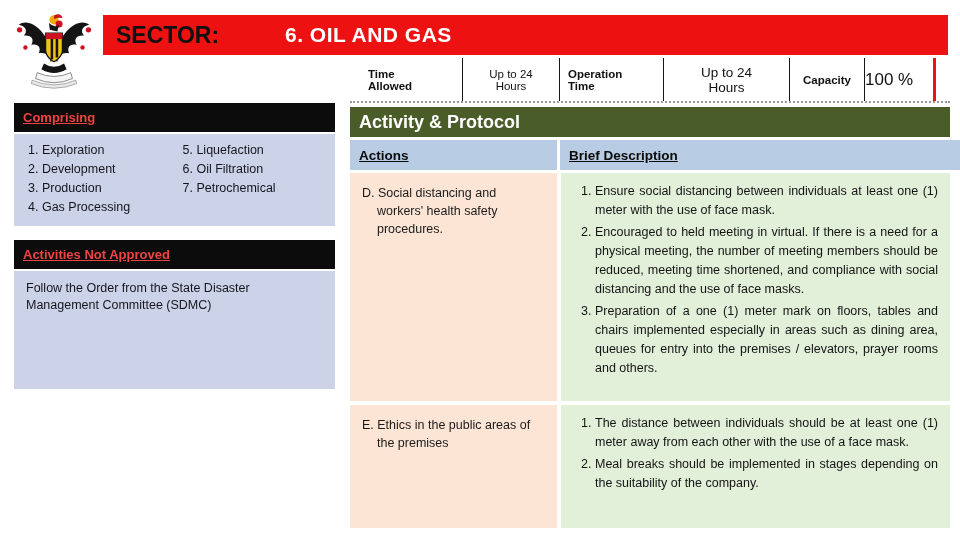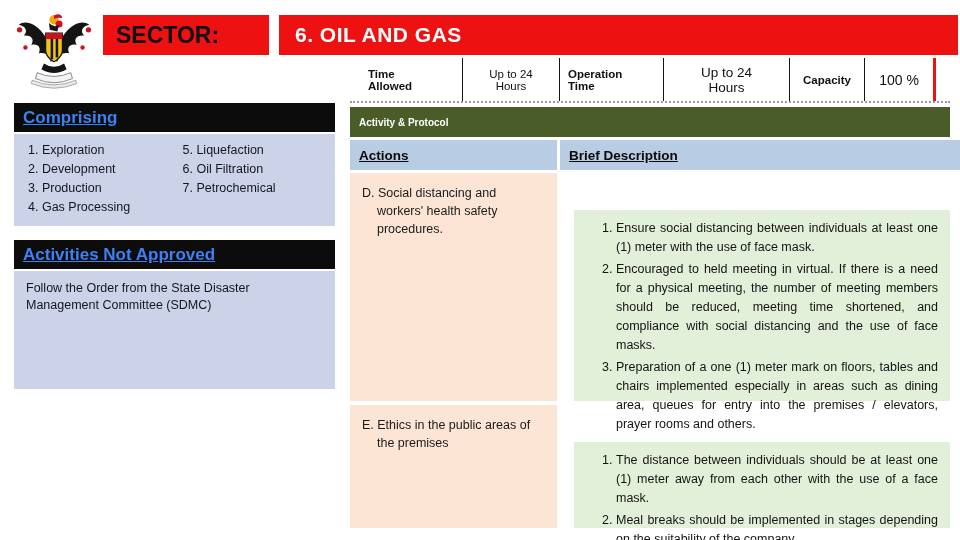--- a/index.html
+++ b/index.html
@@ -11,71 +11,71 @@
     --cell-green:#e2efd9;
     --bar-black:#0c0c0c;
   }
   *{box-sizing:border-box;margin:0;padding:0;}
   html,body{width:960px;height:540px;overflow:hidden;background:#fff;}
   body{font-family:"Liberation Sans",sans-serif;position:relative;}
   .frame{position:relative;width:960px;height:540px;background:#fff;}
 
   
   .logo{position:absolute;left:12px;top:4px;width:84px;height:92px;}
-  .red-bar{position:absolute;left:103px;top:15px;height:40px;display:flex;gap:10px;}
+  .red-bar{position:absolute;left:103px;top:15px;height:40px;display:flex;gap:0;}
   .sector-block{width:166px;background:var(--accent-red);color:#111;
     font-weight:bold;font-size:23px;display:flex;align-items:center;padding-left:13px;}
   .sector-value{width:679px;background:var(--accent-red);color:#fff;
     font-weight:bold;font-size:21px;display:flex;align-items:center;padding-left:16px;letter-spacing:.5px;}
 
   
   .info-table{position:absolute;left:360px;top:58px;height:43px;display:flex;}
   .info-cell{display:flex;align-items:center;font-size:11.5px;color:#111;}
   .info-cell.bold{font-weight:bold;}
   .info-cell .wrap{display:inline-block;}
   .c1{width:103px;border-right:1.5px solid #151515;padding-left:8px;}
   .c1 .wrap{width:56px;}
   .c2{width:97px;border-right:1.5px solid #151515;justify-content:center;text-align:center;}
   .c2 .wrap{width:58px;}
   .c3{width:104px;border-right:1.5px solid #151515;padding-left:8px;}
   .c3 .wrap{width:68px;}
   .c4{width:126px;border-right:1.5px solid #151515;justify-content:center;text-align:center;font-size:13.5px;}
   .c4 .wrap{width:70px;}
   .c5{width:75px;border-right:1.5px solid #151515;justify-content:center;text-align:center;}
-  .c6{width:71px;border-right:3px solid var(--accent-red);justify-content:center;text-align:center;font-size:14px;}
+  .c6{width:71px;border-right:3px solid var(--accent-red);text-align:center;font-size:17px;}
   .dotted-line{position:absolute;left:350px;top:101px;width:600px;border-top:2px dotted #999;}
 
   
   .black-bar{position:absolute;left:14px;width:321px;height:29px;background:var(--bar-black);
-    color:#3b82f6;font-weight:bold;font-size:17px;display:flex;align-items:center;padding-left:9px;}
+    color:#ef4444;font-weight:bold;font-size:13px;display:flex;align-items:center;padding-left:9px;}
   .black-bar span{text-decoration:underline;}
   .lav-box{position:absolute;left:14px;width:321px;background:var(--panel-lavender);
     color:#15151e;font-size:12.5px;}
   #comprising-bar{top:103px;} #comprising-box{top:134px;height:92px;padding:7px 6px 6px 14px;}
   #comprising-box ol{list-style-position:inside;columns:2;column-gap:8px;}
   #comprising-box li{line-height:19px;}
   #not-approved-bar{top:240px;} #not-approved-box{top:271px;height:118px;padding:9px 12px;line-height:1.35;}
   #standing-order-bar{top:402px;} #standing-order-box{top:433px;height:100px;padding:8px 10px 8px 0;}
   #standing-order-box ul{list-style:disc outside;padding-left:46px;}
   #standing-order-box li{text-align:justify;line-height:17px;padding-right:2px;}
 
   
   .green-bar{position:absolute;left:350px;top:107px;width:600px;height:30px;background:var(--header-green);
-    color:#fff;font-weight:bold;font-size:10px;display:flex;align-items:center;padding-left:9px;}
+    color:#fff;font-weight:bold;font-size:18px;display:flex;align-items:center;padding-left:9px;}
   .head-row{position:absolute;left:350px;top:140px;width:688px;height:30px;display:flex;gap:3px;}
   .head-cell{background:var(--header-blue);color:#0a0a0a;font-weight:bold;font-size:13.5px;
     display:flex;align-items:center;padding-left:9px;}
   .head-cell span{text-decoration:underline;}
   .head-actions{width:207px;} .head-desc{flex:1;}
-  .proto-row{position:absolute;left:350px;width:600px;display:flex;gap:17px;}
+  .proto-row{position:absolute;left:350px;width:600px;display:flex;gap:4px;}
   #row-d{top:173px;height:228px;} #row-e{top:405px;height:123px;}
   .action-cell{width:207px;background:var(--cell-peach);padding:11px 8px 8px 12px;
     font-size:12.5px;color:#1a1a1a;line-height:1.45;}
   .action-cell .hang{display:block;max-width:172px;padding-left:15px;text-indent:-15px;}
-  .desc-cell{flex:1;background:var(--cell-green);padding:9px 10px 8px 8px;margin-top:37px;}
+  .desc-cell{flex:1;background:var(--cell-green);padding:9px 10px 8px 0;}
   .desc-cell ol{margin:0;padding-left:34px;}
   .desc-cell li{font-size:12.5px;color:#141414;line-height:19px;text-align:justify;margin-bottom:3px;padding-right:2px;}
 </style>
 </head>
 <body>
 
 <div class="frame">
 
   <svg class="logo" viewBox="0 0 100 100">
 

